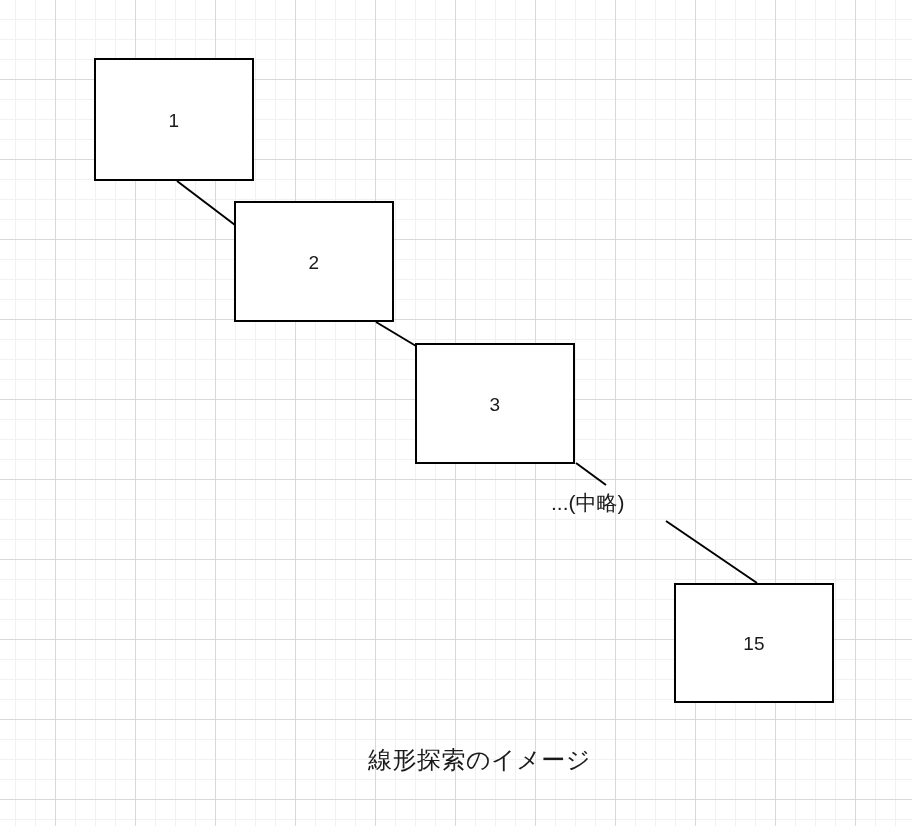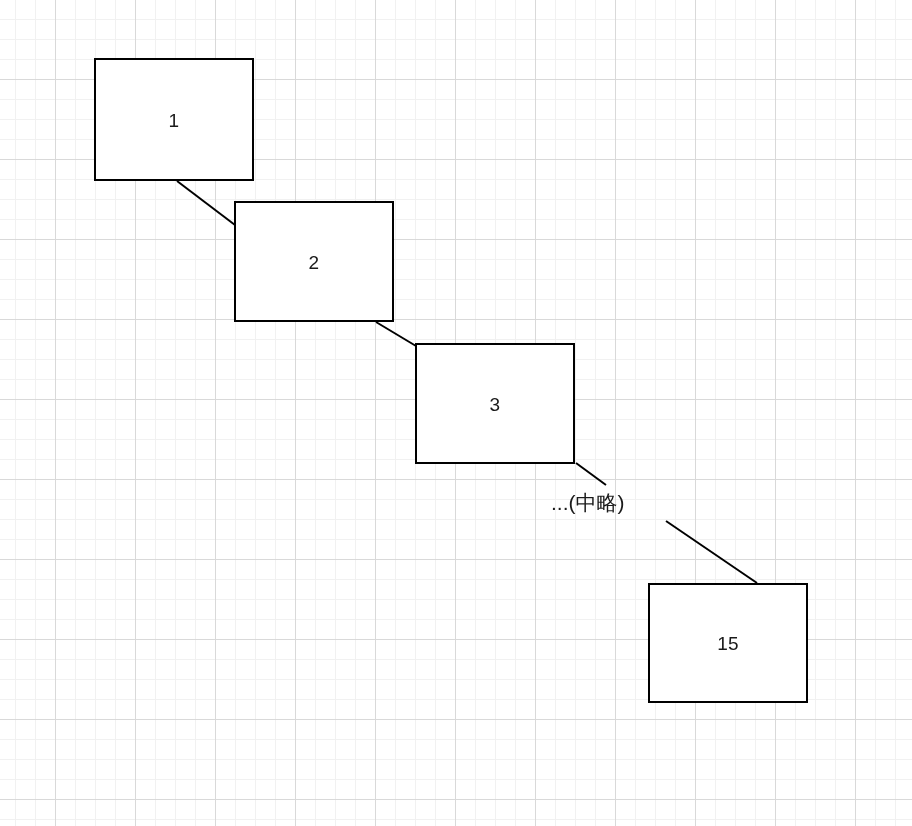--- a/index.html
+++ b/index.html
@@ -102,20 +102,21 @@
   </div>
 
   <div class="node" id="node-1" style="left: 234px; top: 201px; width: 160px; height: 121px;">
     <span class="node-label">2</span>
   </div>
 
   <div class="node" id="node-2" style="left: 415px; top: 343px; width: 160px; height: 121px;">
     <span class="node-label">3</span>
   </div>
 
-  <div class="node" id="node-3" style="left: 648px; top: 583px; width: 160px; height: 120px;">
+  <div class="node" id="node-3" style="left: 674px; top: 583px; width: 160px; height: 120px;">
     <span class="node-label">15</span>
   </div>
 
   <div class="free-text" id="ellipsis-label" style="left: 551px; top: 492px;">...(中略)</div>
 
+  <div class="free-text" id="diagram-caption" style="left: 368px; top: 748px;">線形探索のイメージ</div>
 
 </div>
 
 </body></html>

